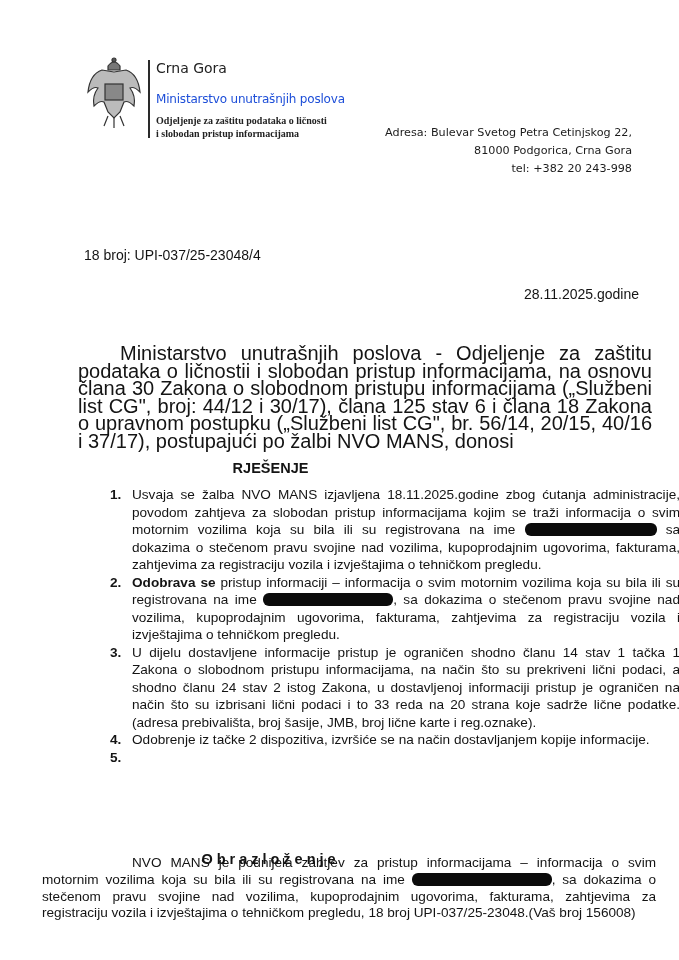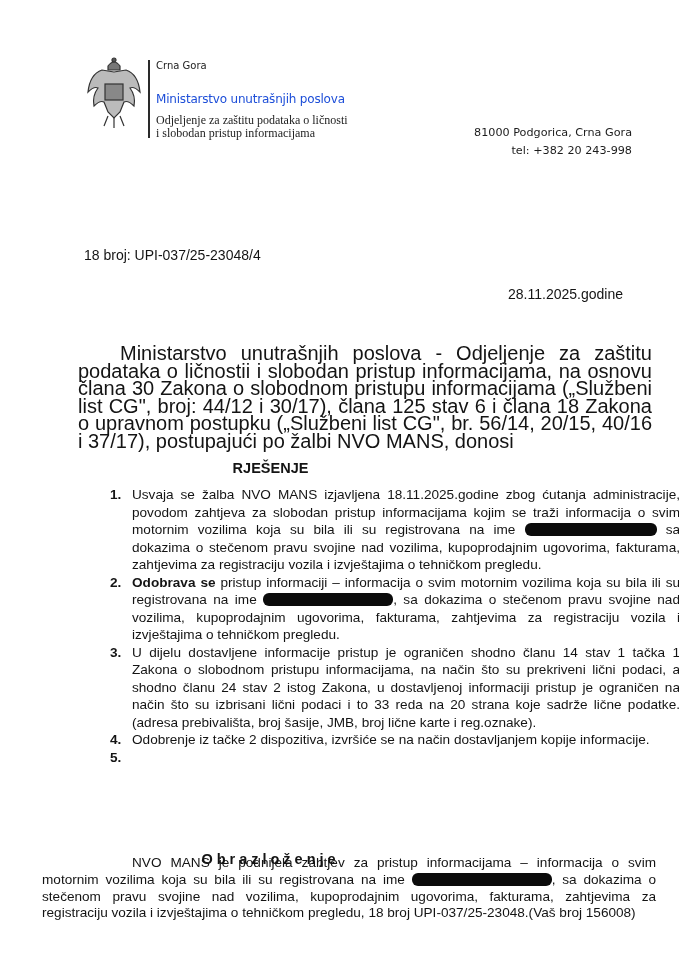--- a/index.html
+++ b/index.html
@@ -1,26 +1,26 @@
 <!DOCTYPE html>
 <html><head>
 <meta charset="utf-8">
 <style>
   html, body { margin:0; padding:0; background:#ffffff; }
   body { width:679px; height:960px; position:relative; overflow:hidden; color:#141414;
          font-family:"Liberation Sans", sans-serif; font-size:13.6px; }
   .abs { position:absolute; }
   .crest { left:84px; top:56px; width:60px; height:74px; }
   .vline { left:148px; top:60px; width:1.5px; height:78px; background:#2a2a2a; }
-  .country { left:156px; top:60px; font-family:"DejaVu Sans", sans-serif; font-size:10px; color:#222; }
+  .country { left:156px; top:60px; font-family:"DejaVu Sans", sans-serif; font-size:14px; color:#222; }
   .ministry { left:156px; top:92px; font-family:"DejaVu Sans", sans-serif; font-size:12px; color:#1d4ed8; letter-spacing:-0.2px; }
-  .dept { left:156px; top:114px; font-family:"Liberation Serif", serif; font-weight:normal; font-size:12px; line-height:13px; color:#222; }
+  .dept { left:156px; top:114px; font-family:"Liberation Serif", serif; font-weight:bold; font-size:10px; line-height:13px; color:#222; }
   .addr { right:47px; top:124px; text-align:right; font-family:"DejaVu Sans", sans-serif; font-size:11.2px; line-height:18px; color:#1c1c1c; }
   .refno { left:84px; top:247px; font-size:14px; }
-  .date { right:56px; top:286px; font-size:14px; }
+  .date { right:40px; top:286px; font-size:14px; }
   .intro { left:78px; top:345px; width:574px; line-height:17.6px; text-align:justify; font-size:20px; }
   .intro .first { display:block; text-indent:42px; }
   .heading { left:0; width:541px; text-align:center; font-weight:bold; font-size:14.5px; }
   .h1 { top:460px; }
   .h2 { top:851px; letter-spacing:4px; }
   ol.items { position:absolute; left:110px; top:486px; width:548px; margin:0; padding:0 0 0 22px; list-style:none; }
   ol.items li { position:relative; line-height:17.5px; text-align:justify; margin:0; }
   ol.items li .num { position:absolute; left:-22px; top:0; font-weight:bold; }
   .redact { display:inline-block; background:#0b0b0b; height:13px; vertical-align:-2px; border-radius:6px; }
   .bold { font-weight:bold; }
@@ -42,20 +42,21 @@
   </svg>
 </div>
 <div class="abs vline"></div>
 <div class="abs country">Crna Gora</div>
 <div class="abs ministry">Ministarstvo unutrašnjih poslova</div>
 <div class="abs dept">
   <div>Odjeljenje za zaštitu podataka o ličnosti</div>
   <div>i slobodan pristup informacijama</div>
 </div>
 <div class="abs addr">
+  <div>Adresa: Bulevar Svetog Petra Cetinjskog 22,</div>
   <div>81000 Podgorica, Crna Gora</div>
   <div>tel: +382 20 243-998</div>
 </div>
 
 <div class="abs refno">18 broj: UPI-037/25-23048/4</div>
 <div class="abs date">28.11.2025.godine</div>
 
 <div class="abs intro">
   <span class="first">Ministarstvo unutrašnjih poslova - Odjeljenje za zaštitu podataka o ličnostii i slobodan pristup informacijama, na osnovu člana 30 Zakona o slobodnom pristupu informacijama („Službeni list CG", broj: 44/12 i 30/17), člana 125 stav 6 i člana 18 Zakona o upravnom postupku („Službeni list CG", br. 56/14, 20/15, 40/16 i 37/17), postupajući po žalbi NVO MANS, donosi</span>
 </div>

